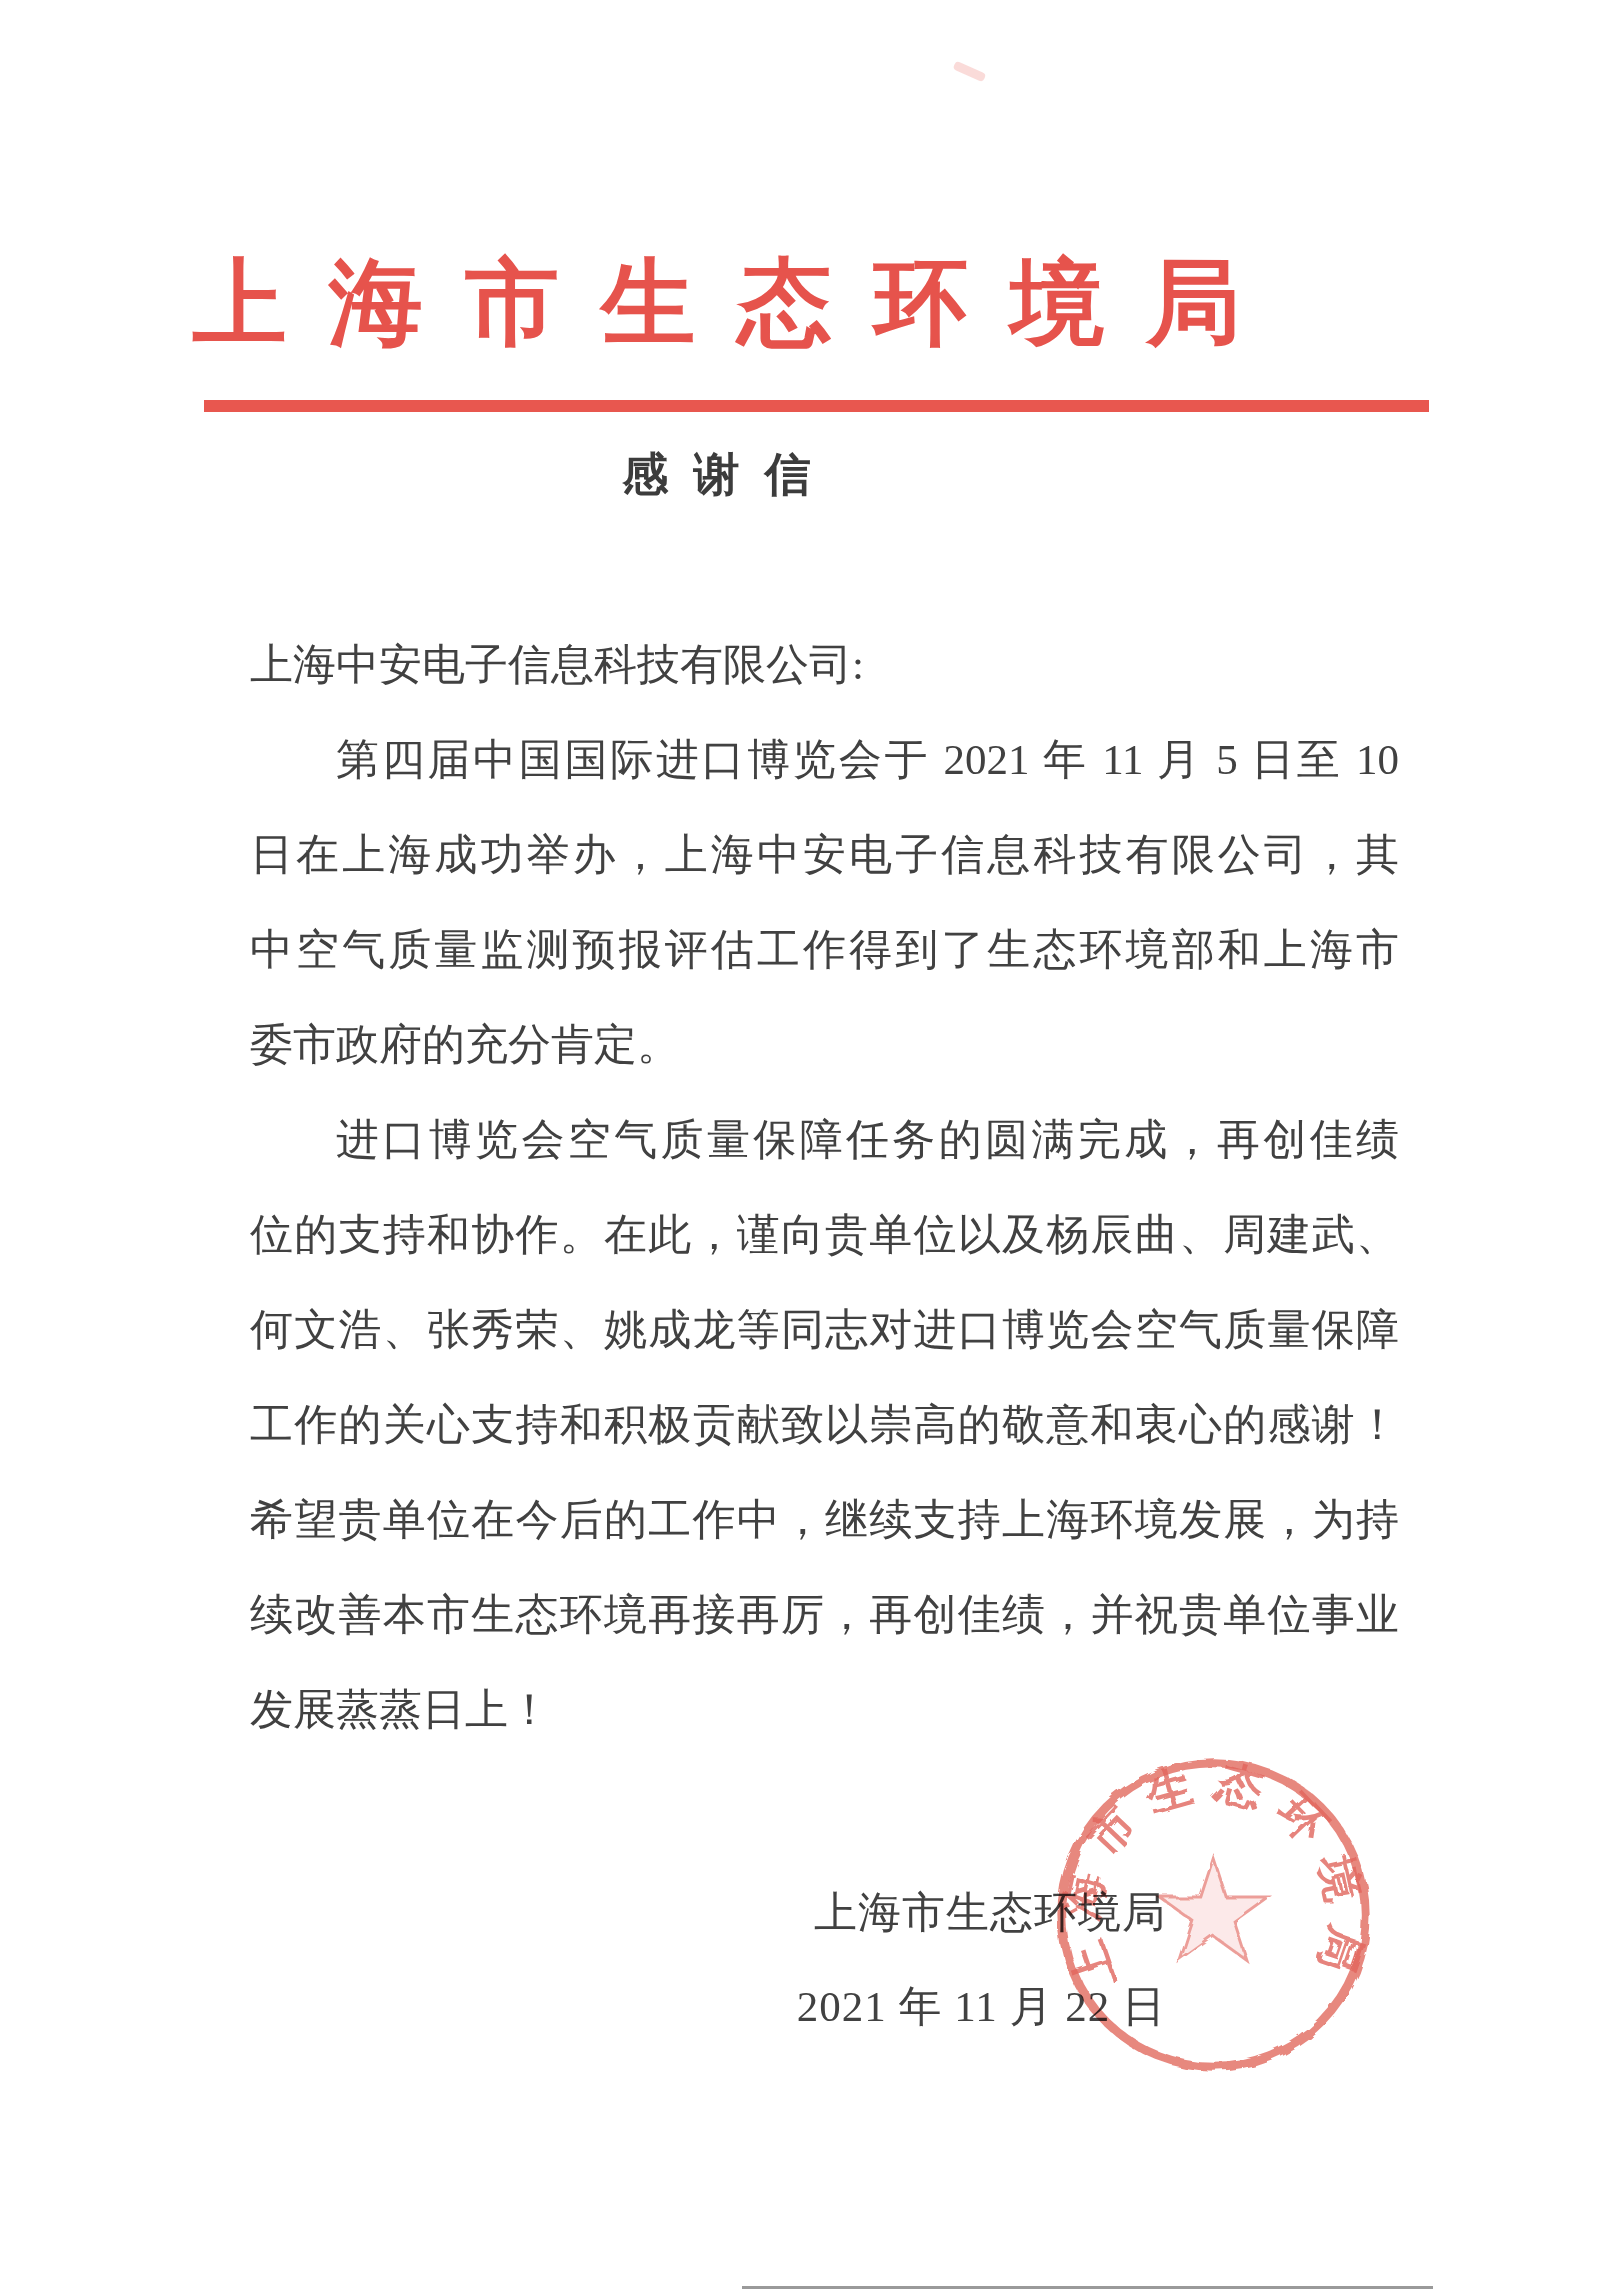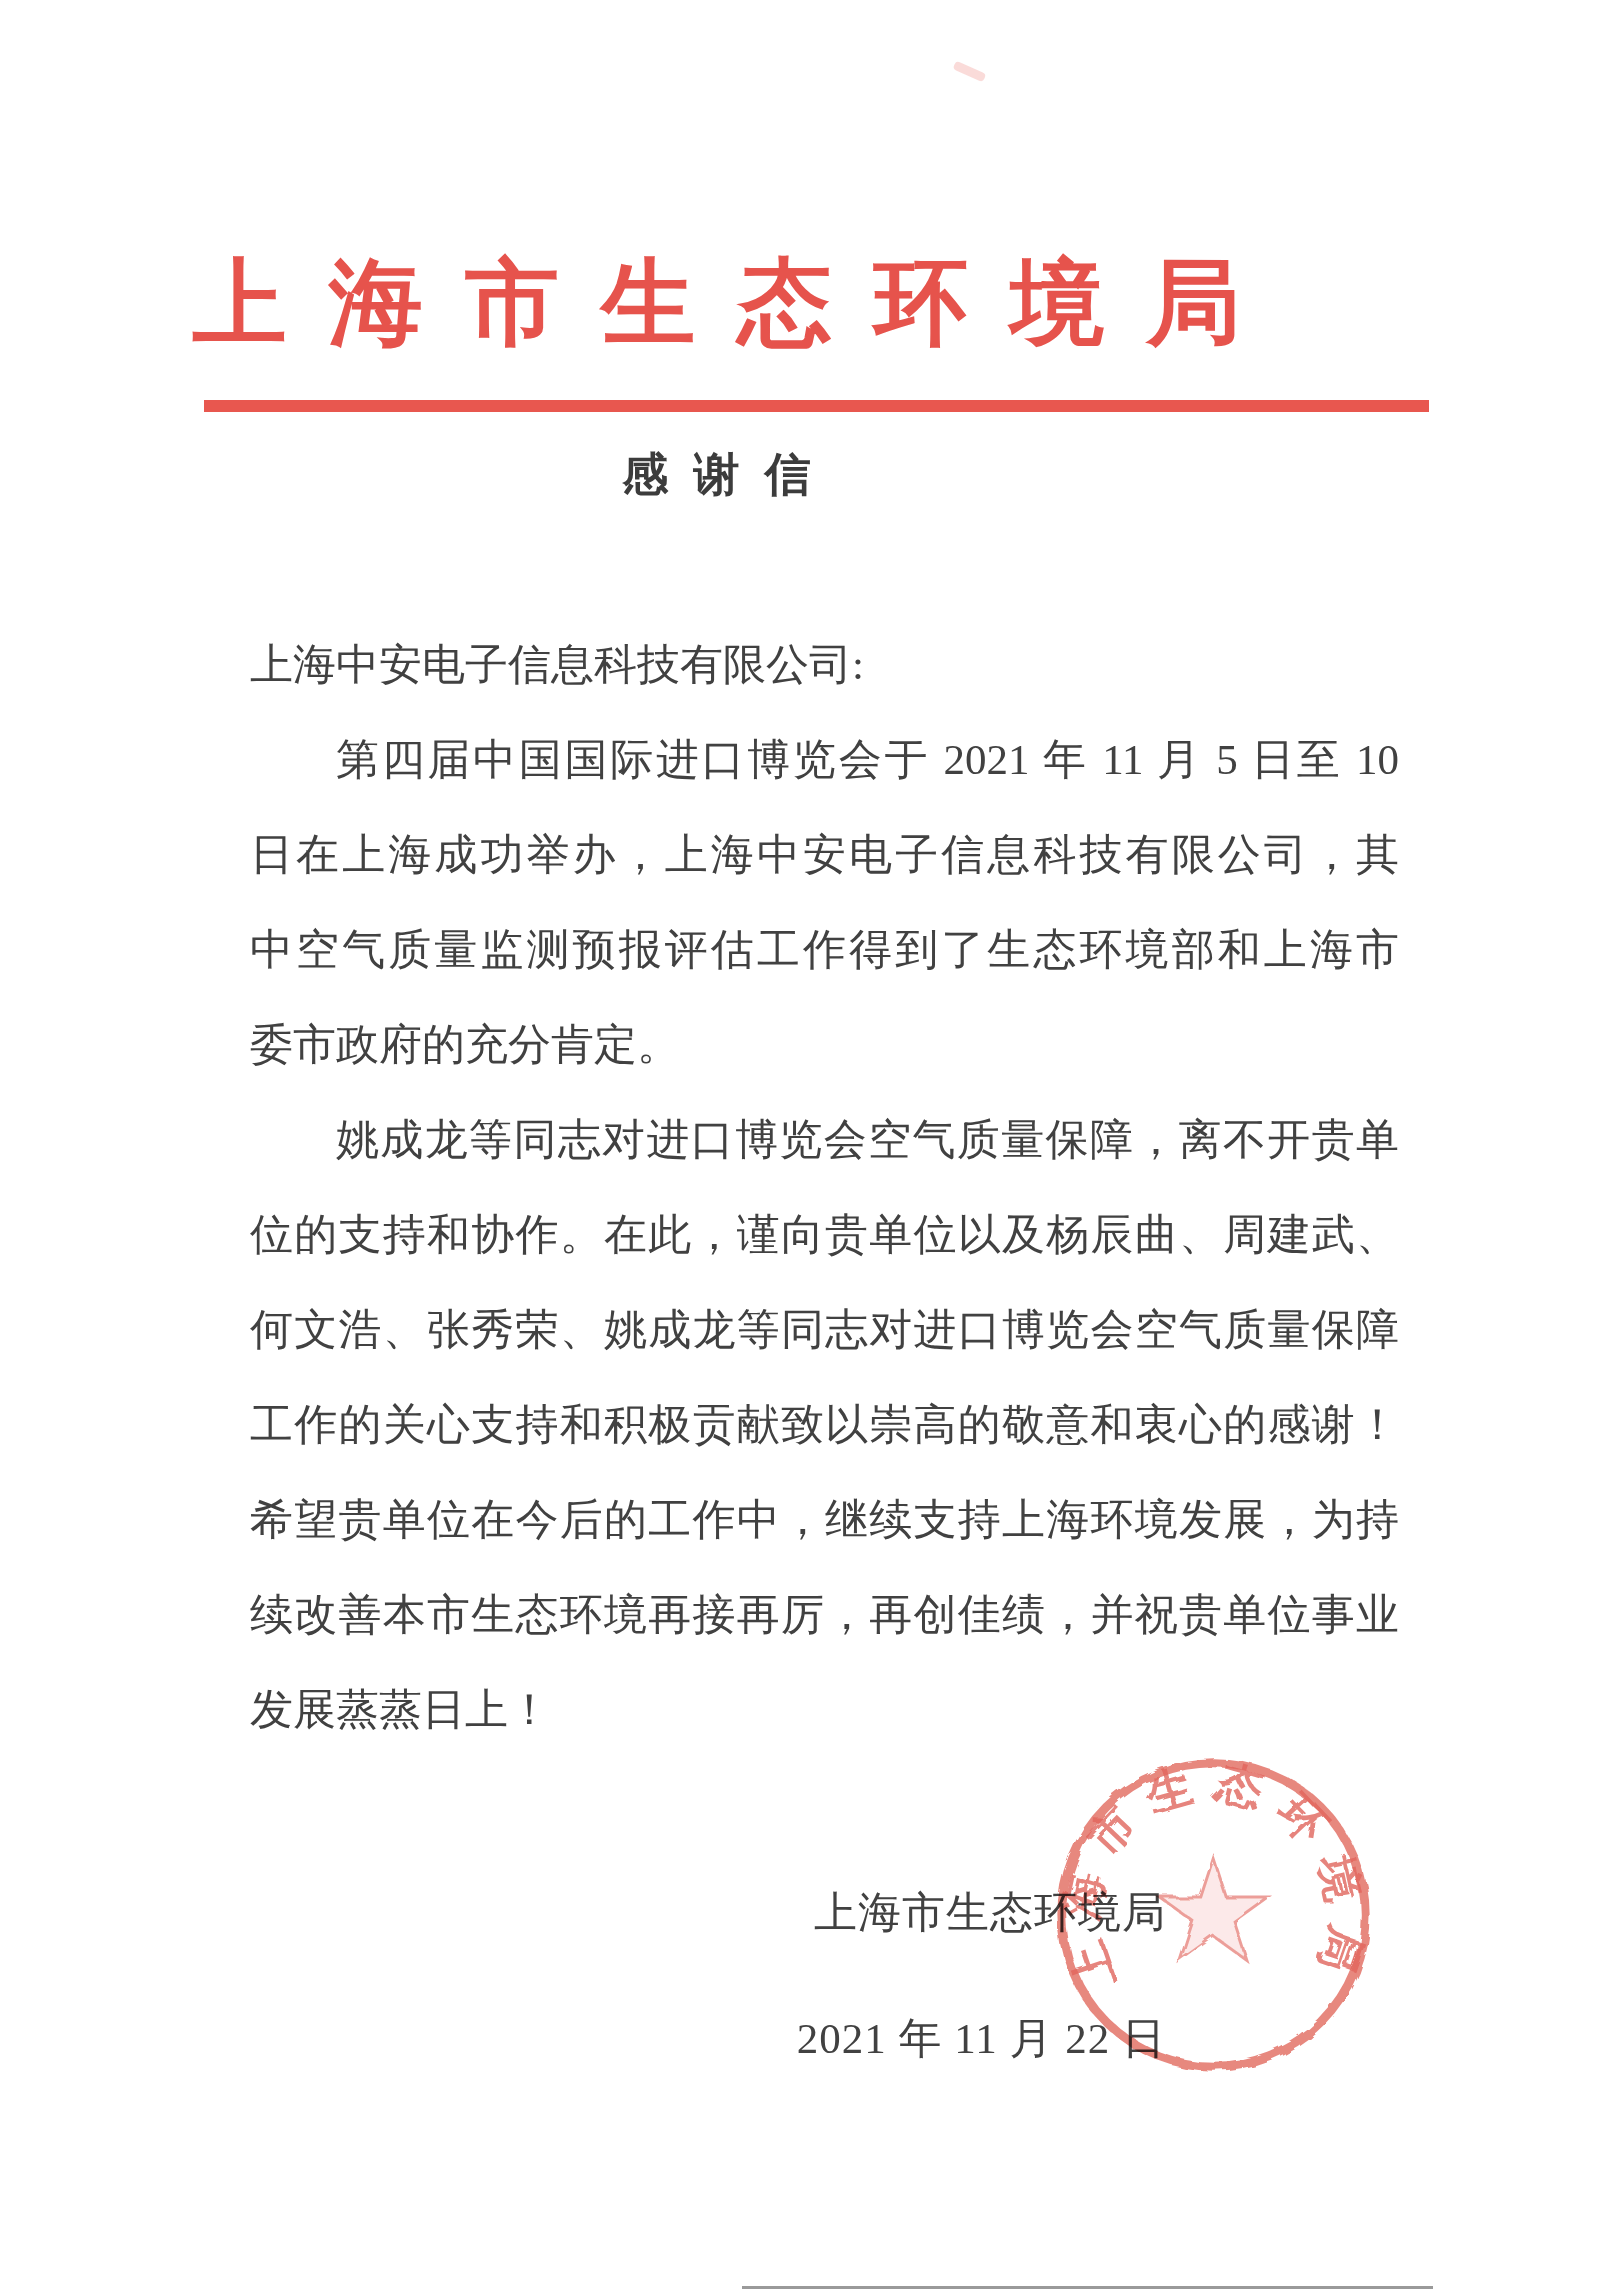--- a/index.html
+++ b/index.html
@@ -41,21 +41,21 @@
   .just{text-align:justify;text-align-last:justify;}
   .indent{text-indent:86px;}
   .signature{
     position:absolute;top:1884px;right:267px;
     font-size:43px;color:#414141;
     letter-spacing:1px;white-space:nowrap;
   }
   .date{
     position:absolute;top:1978px;right:267px;
     font-size:43px;color:#414141;
-    letter-spacing:1px;white-space:nowrap;margin-top:32px;
+    letter-spacing:1px;white-space:nowrap;
   }
   .stamp{
     position:absolute;top:1752px;left:1051px;
     width:325px;height:325px;
     mix-blend-mode:multiply;
     opacity:0.88;
   }
   .bottom-line{
     position:absolute;top:2286px;left:742px;
     width:879px;height:2.9px;
@@ -79,21 +79,21 @@
   <div class="redline"></div>
 
   <div class="title">感谢信</div>
 
   <div class="body">
     <div class="line">上海中安电子信息科技有限公司:</div>
     <div class="line indent just">第四届中国国际进口博览会于 2021 年 11 月 5 日至 10</div>
     <div class="line just">日在上海成功举办，上海中安电子信息科技有限公司，其</div>
     <div class="line just">中空气质量监测预报评估工作得到了生态环境部和上海市</div>
     <div class="line">委市政府的充分肯定。</div>
-    <div class="line indent just">姚成龙等同志对进口博览会空气质量保障，离不开贵单</div>
+    <div class="line indent just">进口博览会空气质量保障任务的圆满完成，再创佳绩</div>
     <div class="line just">位的支持和协作。在此，谨向贵单位以及杨辰曲、周建武、</div>
     <div class="line just">何文浩、张秀荣、姚成龙等同志对进口博览会空气质量保障</div>
     <div class="line just">工作的关心支持和积极贡献致以崇高的敬意和衷心的感谢！</div>
     <div class="line just">希望贵单位在今后的工作中，继续支持上海环境发展，为持</div>
     <div class="line just">续改善本市生态环境再接再厉，再创佳绩，并祝贵单位事业</div>
     <div class="line">发展蒸蒸日上！</div>
   </div>
 
   <div class="signature">上海市生态环境局</div>
 

